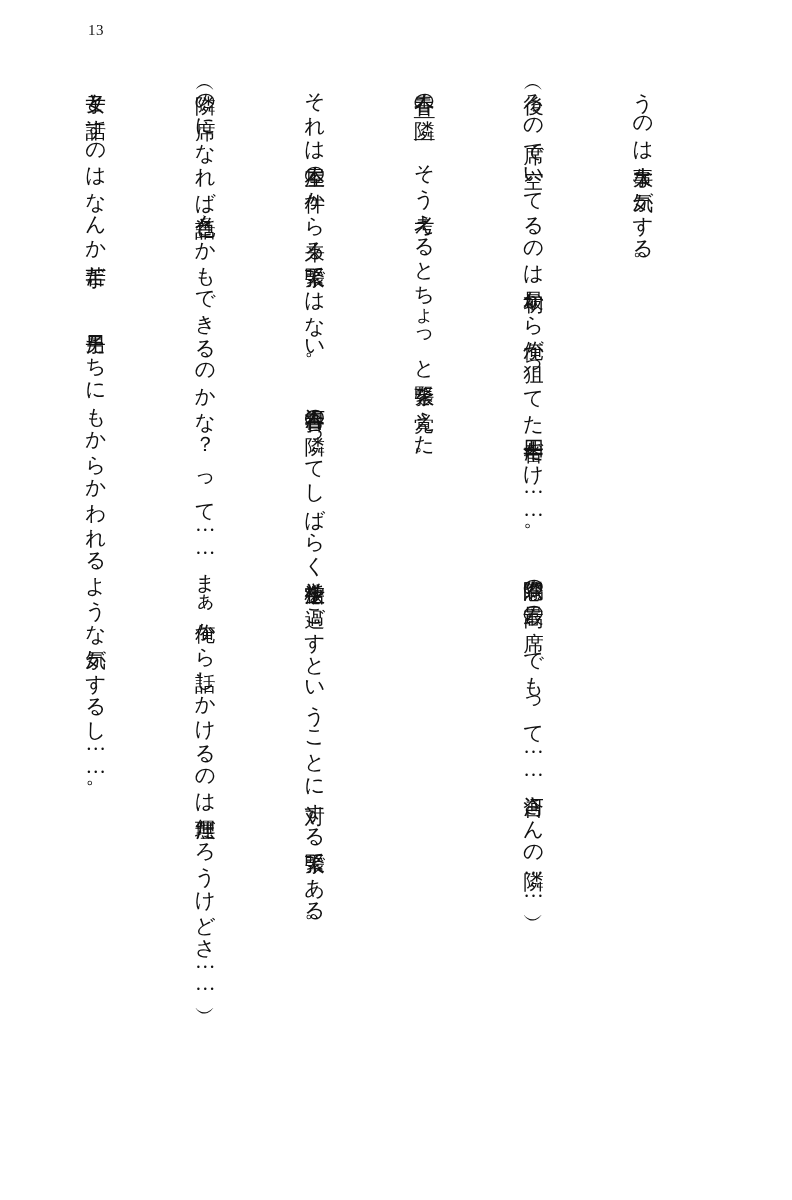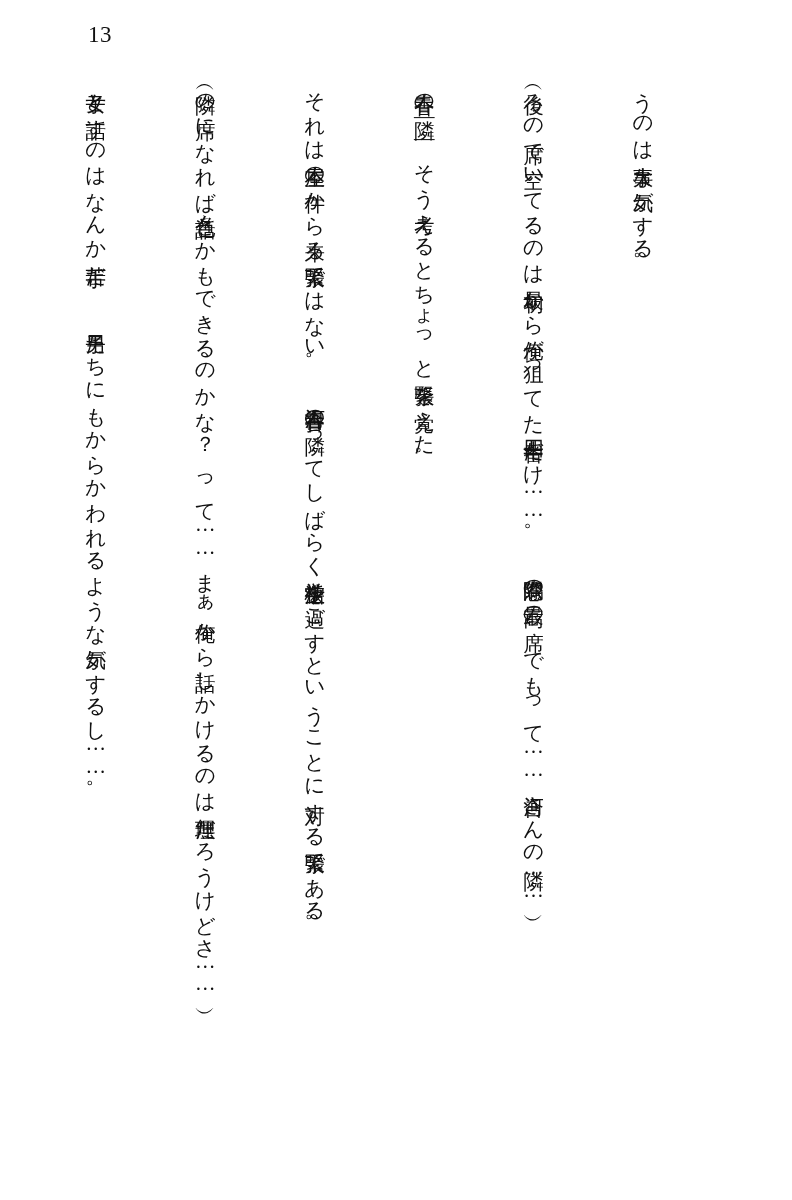--- a/index.html
+++ b/index.html
@@ -13,21 +13,21 @@
     height: 1200px;
     background: #ffffff;
     overflow: hidden;
     font-family: "Liberation Serif", "DejaVu Serif", serif;
     color: #111111;
   }
   .page-number {
     position: absolute;
     top: 22px;
     left: 88px;
-    font-size: 23px;
+    font-size: 15px;
     letter-spacing: 0.5px;
     color: #111111;
   }
   .body-text {
     position: absolute;
     top: 78px;
     right: 58px;
     bottom: 40px;
     left: 46px;
     writing-mode: vertical-rl;

